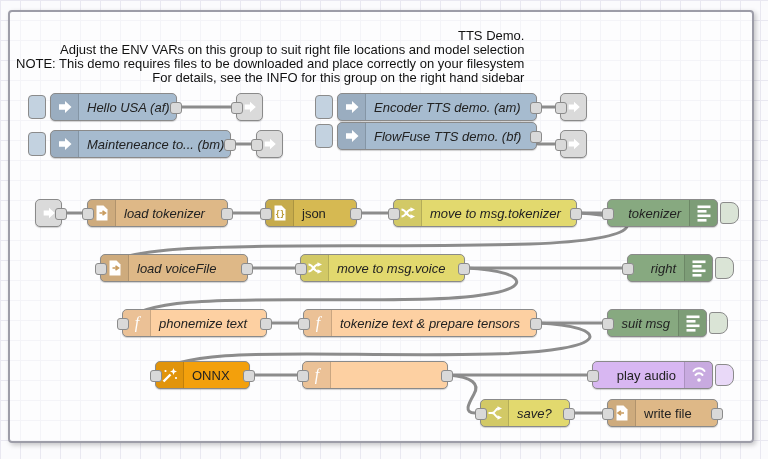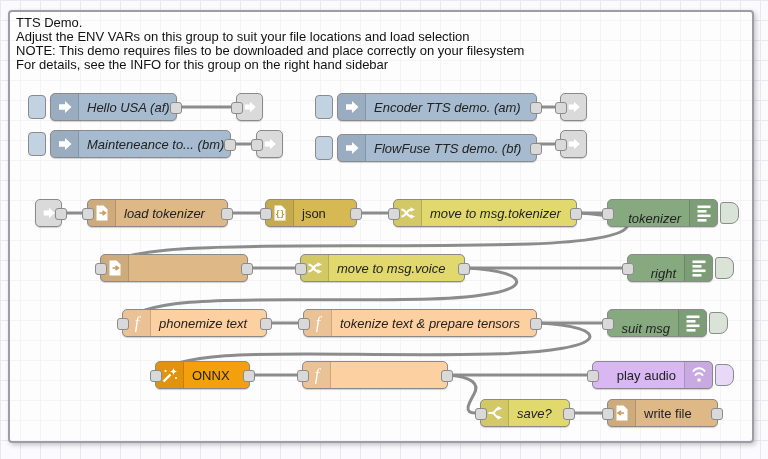--- a/index.html
+++ b/index.html
@@ -11,21 +11,21 @@
     background-size:20px 20px;
     font-family:"Liberation Sans",sans-serif;
   }
   .group{
     position:absolute;left:8px;top:10px;width:746px;height:433px;
     background:rgba(255,255,255,0.5);
     border:2px solid #9d9da8;border-radius:4px;
     box-shadow:2px 2px 5px rgba(0,0,0,0.22);
     box-sizing:border-box;
   }
-  .group-label{position:absolute;left:6px;top:4px;font-size:13px;line-height:14px;color:#111;white-space:nowrap;}
+  .group-label{position:absolute;left:6px;top:17px;font-size:13px;line-height:14px;color:#111;white-space:nowrap;text-align:right;}
   .wires{position:absolute;left:0;top:0;z-index:2;}
   .node{
     position:absolute;height:28px;z-index:3;
     border:1px solid #8a8a8a;border-radius:5px;
     box-sizing:border-box;display:flex;align-items:center;
     box-shadow:0 1px 1px rgba(0,0,0,0.18);
   }
   .icon-box{
     width:27px;align-self:stretch;flex:none;display:flex;align-items:center;justify-content:center;
     background:rgba(0,0,0,0.07);
@@ -41,37 +41,37 @@
   .inj-btn{position:absolute;left:-23px;top:1px;width:18px;height:24px;border:1px solid #8b8b8b;border-radius:4px;box-sizing:border-box;}
   .side-btn{position:absolute;right:-22px;top:2px;width:19px;height:22px;border:1px solid #8b8b8b;border-radius:3px 8px 8px 3px;box-sizing:border-box;}
   
   .inject{background:#a6bbcf;}
   .inject .inj-btn{background:#c3d2e0;}
   .linknode{background:#dadada;width:27px;justify-content:center;}
   .filenode{background:#deb887;}
   .jsonnode{background:#d6b952;}
   .changenode{background:#e2d96e;justify-content:space-between;}
   .switchnode{background:#e2d96e;}
-  .debugnode{background:#87a980;align-items:flex-end;}
+  .debugnode{background:#87a980;}
   .debugnode .side-btn{background:#dae4d6;}
   .funcnode{background:#fdd0a2;}
   .onnxnode{background:#f3a00c;}
   .playnode{background:#d8b7f2;}
   .playnode .side-btn{background:#e9d9f8;}
   svg.nicon{display:block;}
 </style>
 </head>
 <body>
 
 <div class="canvas">
 
   <div class="group">
     <div class="group-label">
       <div>TTS Demo.</div>
-      <div>Adjust the ENV VARs on this group to suit your file locations and load selection</div>
+      <div>Adjust the ENV VARs on this group to suit right file locations and model selection</div>
       <div>NOTE: This demo requires files to be downloaded and place correctly on your filesystem</div>
       <div>For details, see the INFO for this group on the right hand sidebar</div>
     </div>
   </div>
 
   <svg class="wires" width="768" height="459">
     <g stroke="#8c8c8c" stroke-width="3" fill="none" stroke-linecap="round">
       <path d="M178 107 L231 107"></path>
       <path d="M538 107 L556 107"></path>
       <path d="M232 144 L251 144"></path>
@@ -136,21 +136,21 @@
     </span>
     <span class="label it">Mainteneance to... (bm)</span>
     <span class="port out"></span>
   </div>
   <div class="node linknode" style="left:256px;top:130px">
     <span class="port in"></span>
     <svg class="nicon" width="16" height="16" viewBox="0 0 18 18">
         <path d="M3 6.2 h6 V3 l6.5 6 -6.5 6 v-3.2 H3 z" fill="#fff"></path>
       </svg>
   </div>
-  <div class="node inject" style="left:337px;top:134px;width:200px">
+  <div class="node inject" style="left:337px;top:122px;width:200px">
     <span class="inj-btn"></span>
     <span class="icon-box icon-left">
       <svg class="nicon" width="18" height="18" viewBox="0 0 18 18">
           <path d="M3 6.2 h6 V3 l6.5 6 -6.5 6 v-3.2 H3 z" fill="#fff"></path>
         </svg>
     </span>
     <span class="label it">FlowFuse TTS demo. (bf)</span>
     <span class="port out"></span>
   </div>
   <div class="node linknode" style="left:560px;top:130px">
@@ -217,20 +217,21 @@
   </div>
 
   <div class="node filenode" style="left:100px;top:254px;width:148px">
     <span class="port in"></span>
     <span class="icon-box icon-left">
       <svg class="nicon" width="18" height="18" viewBox="0 0 18 18">
           <path d="M3.5 1.5 h7 l4 4 v11 h-11 z" fill="#fff"></path>
           <path d="M6.5 9 h4.5 M9.5 6.8 l3 2.2 -3 2.2" stroke="#c99c5f" stroke-width="1.6" fill="none"></path>
         </svg>
     </span>
+    <span class="label it">load voiceFile</span>
     <span class="port out"></span>
   </div>
   <div class="node changenode" style="left:300px;top:254px;width:165px">
     <span class="port in"></span>
     <span class="icon-box icon-left">
       <svg class="nicon" width="18" height="18" viewBox="0 0 18 18">
           <path d="M2.5 5.5 C7 5.5 8 12.5 12 12.5 M2.5 12.5 C7 12.5 8 5.5 12 5.5" stroke="#fff" stroke-width="2" fill="none"></path>
           <path d="M11.5 3.2 l4.5 2.3 -4.5 2.3 z" fill="#fff"></path>
           <path d="M11.5 10.2 l4.5 2.3 -4.5 2.3 z" fill="#fff"></path>
         </svg>

